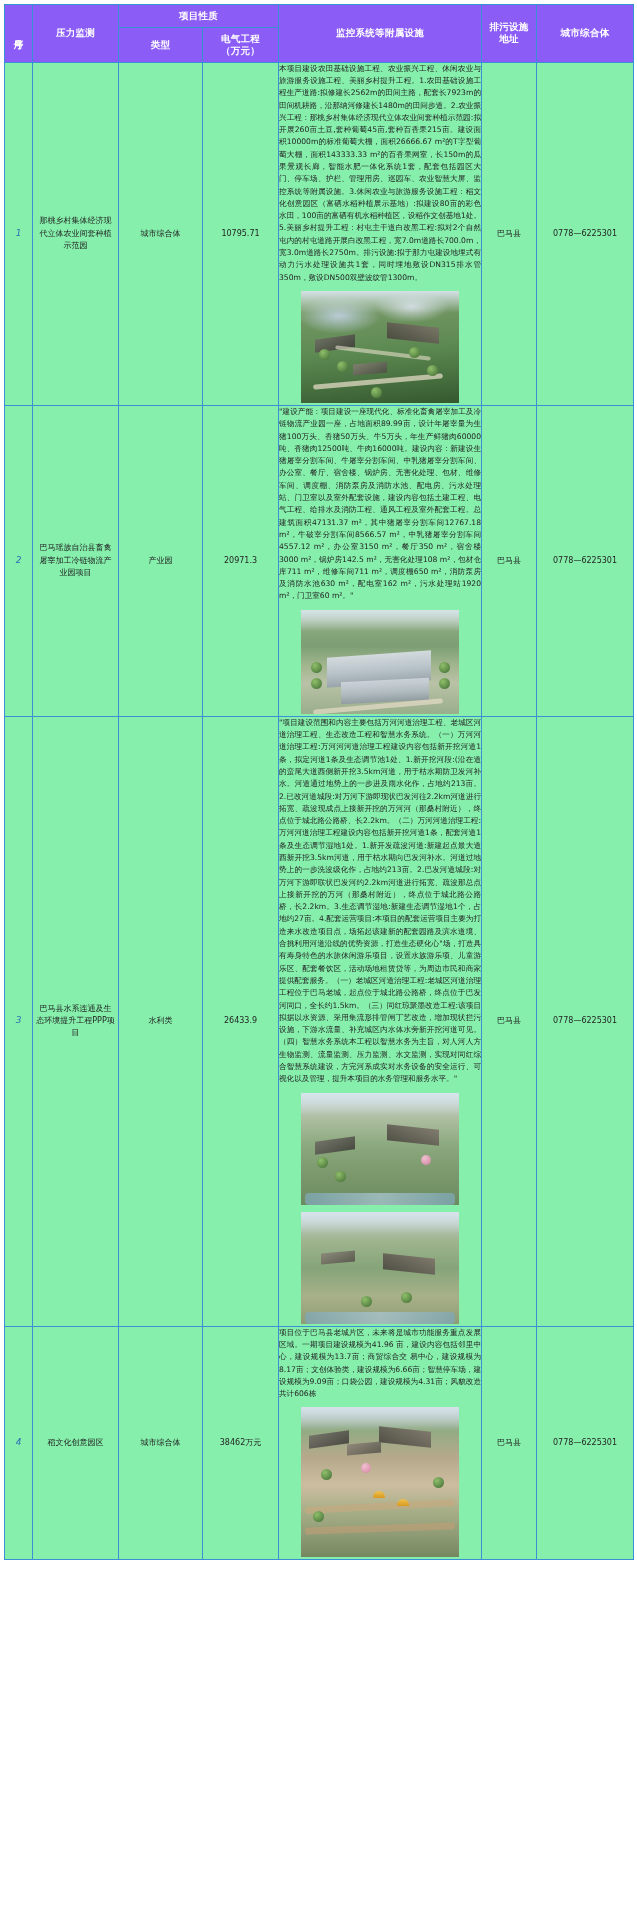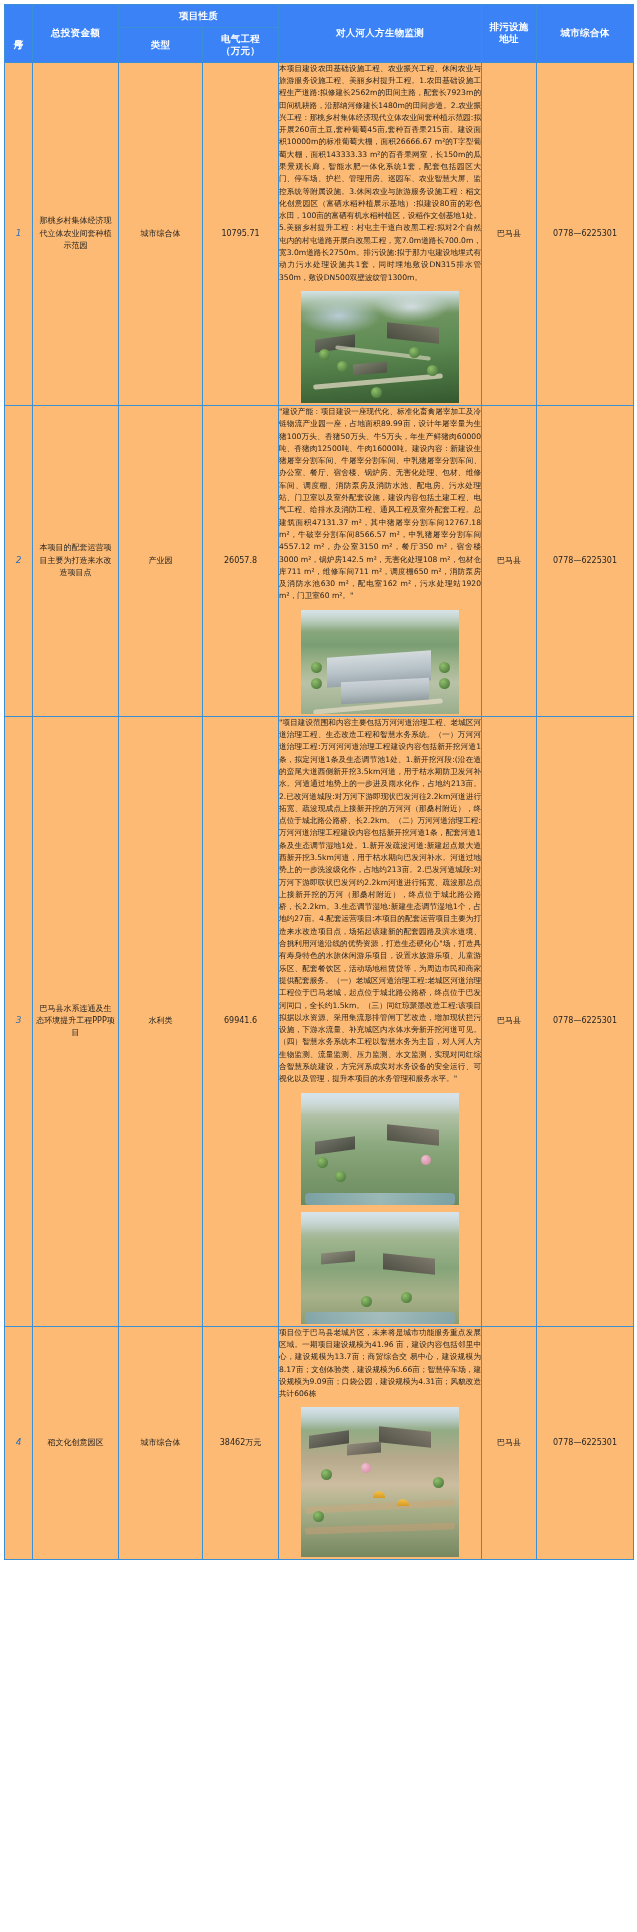--- a/index.html
+++ b/index.html
@@ -23,21 +23,21 @@
     table-layout: fixed;
     background: #fdeed9;
   }
   table.proj td, table.proj th {
     border: 1px solid #3b8fd4;
     padding: 0;
     vertical-align: middle;
   }
   
   thead th {
-    background: #3b82f6;
+    background: #8b5cf6;
     color: #ffffff;
     font-weight: bold;
     text-align: center;
     font-size: 9.5px;
     line-height: 1.25;
     letter-spacing: .3px;
     border: 1px solid #ffffff;
   }
   th.vert-num {
     writing-mode: vertical-rl;
@@ -50,21 +50,21 @@
   
   col.c-num   { width: 28px; }
   col.c-name  { width: 86px; }
   col.c-type  { width: 84px; }
   col.c-amt   { width: 76px; }
   col.c-desc  { width: 203px; }
   col.c-addr  { width: 55px; }
   col.c-tel   { width: 97px; }
   
   td.cell {
-    background: #fdba74;
+    background: #86efac;
     color: #1f1f1f;
     font-size: 8px;
     text-align: center;
     line-height: 1.55;
   }
   td.num {
     color: #2f6fb5;
     font-size: 9px;
     font-style: italic;
   }
@@ -155,27 +155,27 @@
         <col class="c-type">
         <col class="c-amt">
       <col class="c-desc">
         <col class="c-addr">
         <col class="c-tel">
     </colgroup>
     <thead>
       <tr>
         <th class="vert-num" rowspan="2">序号</th>
         <th rowspan="2">
-            <span class="hdr-wrap">总投资金额</span>
+            <span class="hdr-wrap">压力监测</span>
           </th>
         <th colspan="2">
             <span class="hdr-wrap">项目性质</span>
           </th>
         <th rowspan="2">
-            <span class="hdr-wrap">对人河人方生物监测</span>
+            <span class="hdr-wrap">监控系统等附属设施</span>
           </th>
         <th rowspan="2">
           <span class="hdr-wrap">
             <span>排污设施</span><br>
             <span>地址</span>
           </span>
         </th>
         <th rowspan="2">
             <span class="hdr-wrap">城市综合体</span>
           </th>
@@ -217,24 +217,24 @@
             <i class="tree" style="left:70px;top:96px"></i>
           </div>
         </td>
         <td class="cell">巴马县</td>
         <td class="cell">0778—6225301</td>
       </tr>
 
       <tr>
         <td class="cell num">2</td>
         <td class="cell name">
-            <span class="txt">本项目的配套运营项目主要为打造来水改造项目点</span>
+            <span class="txt">巴马瑶族自治县畜禽屠宰加工冷链物流产业园项目</span>
           </td>
         <td class="cell">产业园</td>
-        <td class="cell">26057.8</td>
+        <td class="cell">20971.3</td>
         <td class="cell desc">
           <p>"建设产能：项目建设一座现代化、标准化畜禽屠宰加工及冷链物流产业园一座，占地面积89.99亩，设计年屠宰量为生猪100万头、香猪50万头、牛5万头，年生产鲜猪肉60000吨、香猪肉12500吨、牛肉16000吨。建设内容：新建设生猪屠宰分割车间、牛屠宰分割车间、中乳猪屠宰分割车间、办公室、餐厅、宿舍楼、锅炉房、无害化处理、包材、维修车间、调度棚、消防泵房及消防水池、配电房、污水处理站、门卫室以及室外配套设施，建设内容包括土建工程、电气工程、给排水及消防工程、通风工程及室外配套工程。总建筑面积47131.37 m²，其中猪屠宰分割车间12767.18 m²，牛破宰分割车间8566.57 m²，中乳猪屠宰分割车间4557.12 m²，办公室3150 m²，餐厅350 m²，宿舍楼3000 m²，锅炉房142.5 m²，无害化处理108 m²，包材仓库711 m²，维修车间711 m²，调度棚650 m²，消防泵房及消防水池630 m²，配电室162 m²，污水处理站1920 m²，门卫室60 m²。"</p>
           <div class="render r2 wide">
             <i class="sky"></i>
             <i class="shed"></i>
             <i class="shed2"></i>
             <i class="path1" style="top:94px"></i>
             <i class="tree" style="left:10px;top:52px"></i>
             <i class="tree" style="left:10px;top:68px"></i>
             <i class="tree" style="left:138px;top:52px"></i>
@@ -244,21 +244,21 @@
         <td class="cell">巴马县</td>
         <td class="cell">0778—6225301</td>
       </tr>
 
       <tr>
         <td class="cell num">3</td>
         <td class="cell name">
             <span class="txt">巴马县水系连通及生态环境提升工程PPP项目</span>
           </td>
         <td class="cell">水利类</td>
-        <td class="cell">69941.6</td>
+        <td class="cell">26433.9</td>
         <td class="cell desc">
           <p>"项目建设范围和内容主要包括万河河道治理工程、老城区河道治理工程、生态改造工程和智慧水务系统。（一）万河河道治理工程:万河河河道治理工程建设内容包括新开挖河道1条，拟定河道1条及生态调节池1处、1.新开挖河段:(沿在道的蛮尾大道西侧新开挖3.5km河道，用于枯水期防卫发河补水。河道通过地势上的一步进及雨水化作，占地约213亩。2.已改河道城段:对万河下游即现状巴发河往2.2km河道进行拓宽、疏浚现成点上接新开挖的万河河（那桑村附近），终点位于城北路公路桥、长2.2km。（二）万河河道治理工程:万河河道治理工程建设内容包括新开挖河道1条，配套河道1条及生态调节湿地1处。1.新开发疏浚河道:新建起点最大道西新开挖3.5km河道，用于枯水期向巴发河补水。河道过地势上的一步洗浚级化作，占地约213亩。2.巴发河道城段:对万河下游即联状巴发河约2.2km河道进行拓宽、疏浚那总点上接新开挖的万河（那桑村附近），终点位于城北路公路桥，长2.2km。3.生态调节湿地:新建生态调节湿地1个，占地约27亩。4.配套运营项目:本项目的配套运营项目主要为打造来水改造项目点，场拓起该建新的配套园路及滨水道境、合挑利用河道沿线的优势资源，打造生态硬化心"场，打造具有寿身特色的水旅休闲游乐项目，设置水族游乐项、儿童游乐区、配套餐饮区，活动场地租赁贷等，为周边市民和商家提供配套服务。（一）老城区河道治理工程:老城区河道治理工程位于巴马老城，起点位于城北路公路桥，终点位于巴发河同口，全长约1.5km。（三）同红琼聚墨改造工程:该项目拟据以水资源、采用集流形排管闸丁艺改造，增加现状拦污设施，下游水流量、补充城区内水体水旁新开挖河道可见。（四）智慧水务系统本工程以智慧水务为主旨，对人河人方生物监测、流量监测、压力监测、水文监测，实现对同红综合智慧系统建设，方完河系成实对水务设备的安全运行、可视化以及管理，提升本项目的水务管理和服务水平。"</p>
           <div class="render r3a">
             <i class="sky"></i>
             <i class="roofB"></i>
             <i class="roofA"></i>
             <i class="water"></i>
             <i class="tree" style="left:16px;top:64px"></i>
             <i class="tree" style="left:34px;top:78px"></i>
             <i class="blossom" style="left:120px;top:62px"></i>

